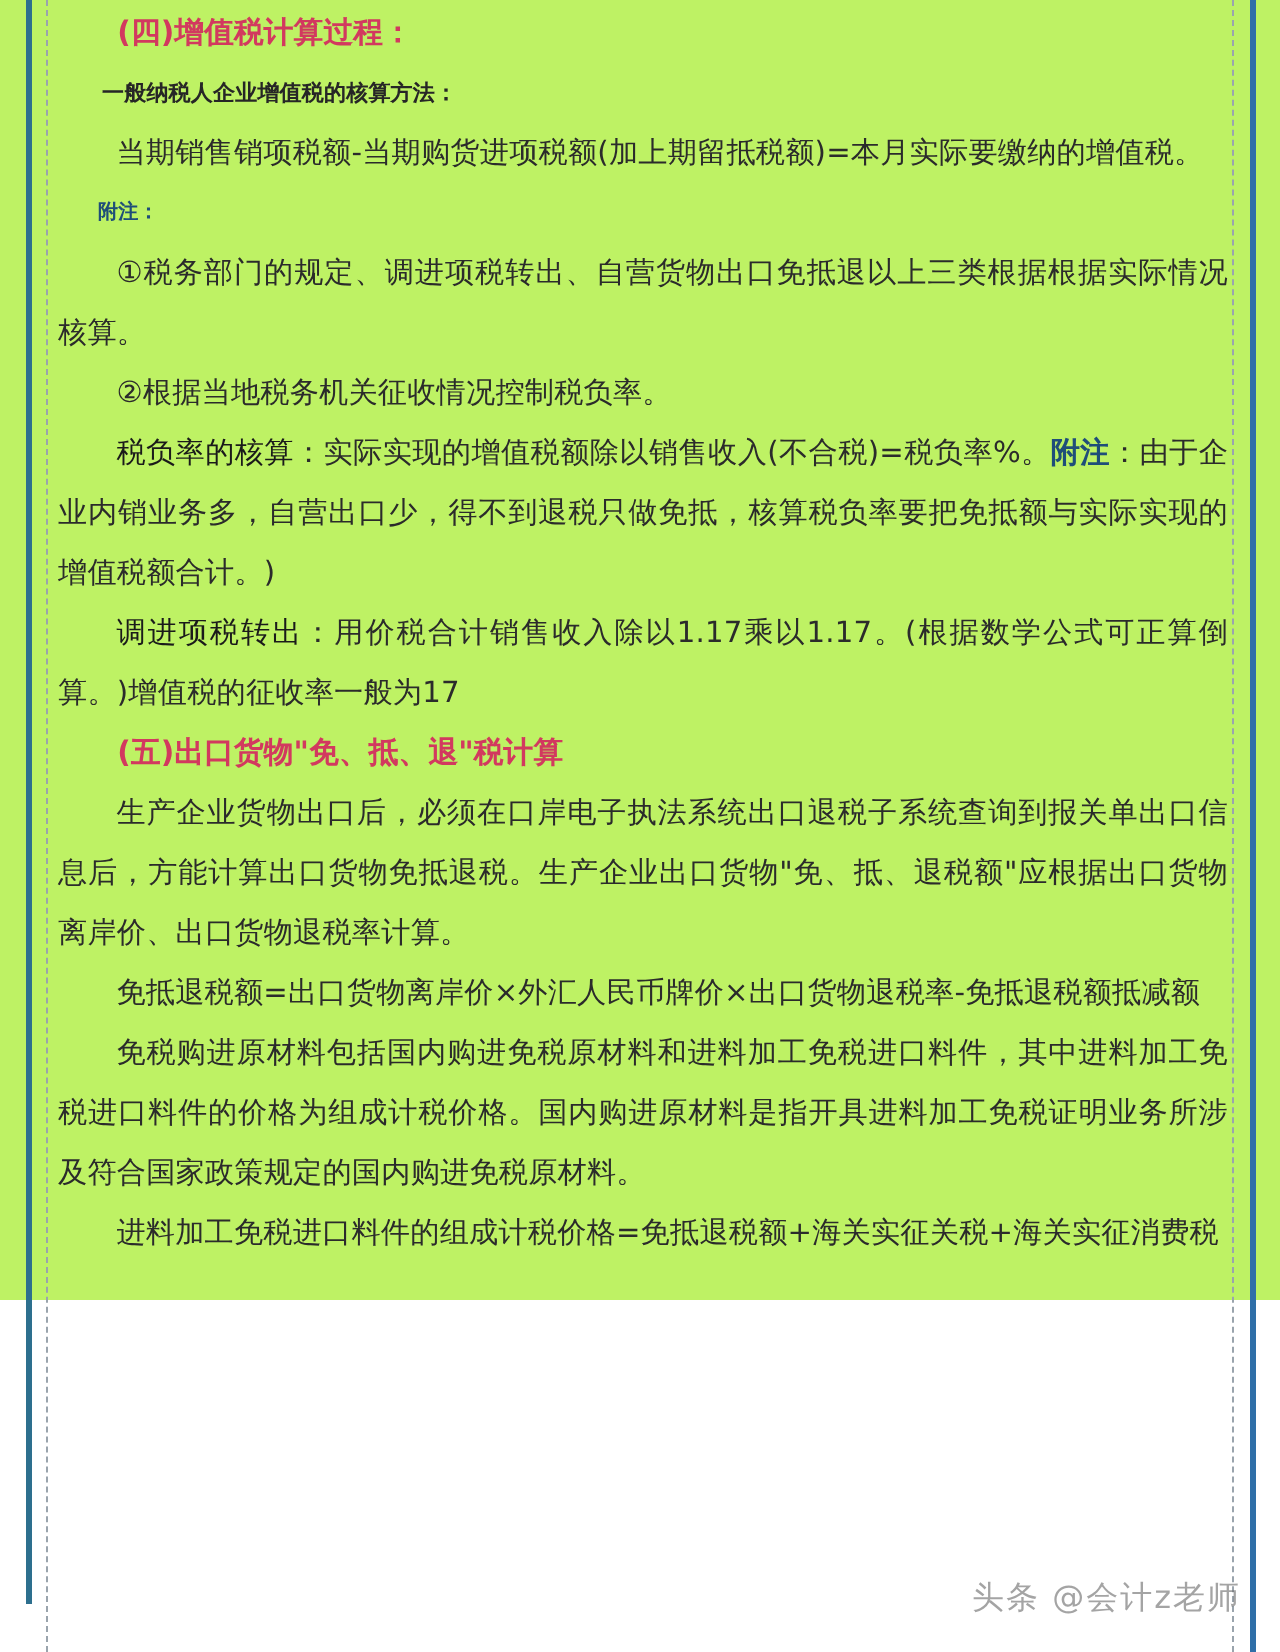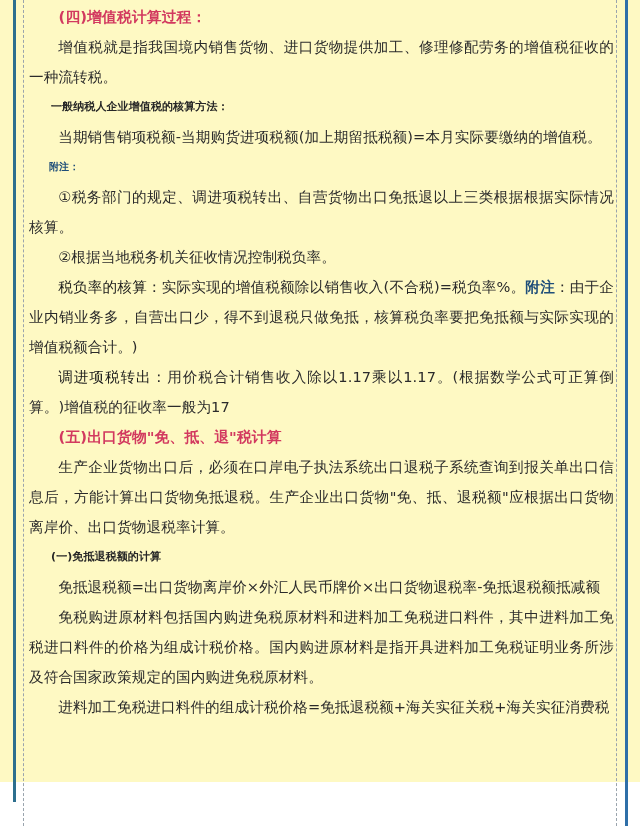--- a/index.html
+++ b/index.html
@@ -12,22 +12,22 @@
     width: 640px;
     height: 826px;
     overflow: hidden;
     font-family: "DejaVu Sans", "Liberation Sans", sans-serif;
   }
 
   
   #doc-page {
     position: relative;
     width: 640px;
-    height: 782px;
-    background: #fef9c3;
+    height: 650px;
+    background: #bef264;
   }
 
   
   #rule-left-solid {
     position: absolute;
     left: 13px;
     top: 0;
     width: 3px;
     height: 802px;
     background: #2d6f8e;
@@ -134,21 +134,20 @@
 
   <div id="rule-left-solid"></div>
   <div id="rule-left-dashed"></div>
   <div id="rule-right-dashed"></div>
   <div id="rule-right-solid"></div>
 
   <div id="doc-body">
 
     <p class="para heading-red">(四)增值税计算过程：</p>
 
-    <p class="para indent">增值税就是指我国境内销售货物、进口货物提供加工、修理修配劳务的增值税征收的一种流转税。</p>
 
     <p class="para heading-bold">一般纳税人企业增值税的核算方法：</p>
 
     <p class="para indent">当期销售销项税额-当期购货进项税额(加上期留抵税额)=本月实际要缴纳的增值税。</p>
 
     <p class="para heading-blue">附注：</p>
 
     <p class="para indent">①税务部门的规定、调进项税转出、自营货物出口免抵退以上三类根据根据实际情况核算。</p>
 
     <p class="para indent">②根据当地税务机关征收情况控制税负率。</p>
@@ -158,25 +157,25 @@
     </p>
 
     <p class="para indent">
       <span class="b">调进项税转出</span><span>：用价税合计销售收入除以1.17乘以1.17。(根据数学公式可正算倒算。)增值税的征收率一般为17</span>
     </p>
 
     <p class="para heading-red">(五)出口货物"免、抵、退"税计算</p>
 
     <p class="para indent">生产企业货物出口后，必须在口岸电子执法系统出口退税子系统查询到报关单出口信息后，方能计算出口货物免抵退税。生产企业出口货物"免、抵、退税额"应根据出口货物离岸价、出口货物退税率计算。</p>
 
-    <p class="para heading-bold">(一)免抵退税额的计算</p>
 
     <p class="para indent">免抵退税额=出口货物离岸价×外汇人民币牌价×出口货物退税率-免抵退税额抵减额</p>
 
 
     <p class="para indent">免税购进原材料包括国内购进免税原材料和进料加工免税进口料件，其中进料加工免税进口料件的价格为组成计税价格。国内购进原材料是指开具进料加工免税证明业务所涉及符合国家政策规定的国内购进免税原材料。</p>
 
     <p class="para indent">进料加工免税进口料件的组成计税价格=免抵退税额+海关实征关税+海关实征消费税</p>
 
   </div>
 
+  <div id="watermark">头条 @会计z老师</div>
 
 </div>
 
 </body></html>

